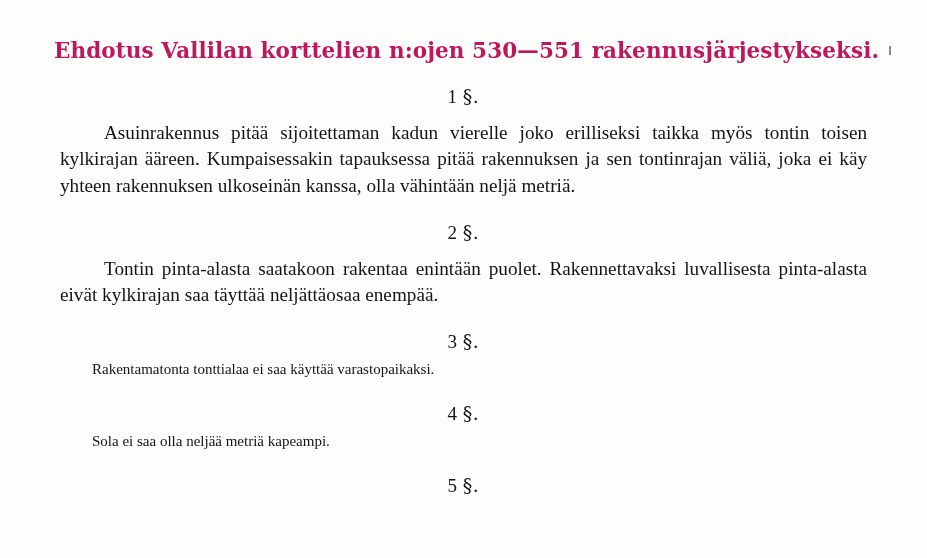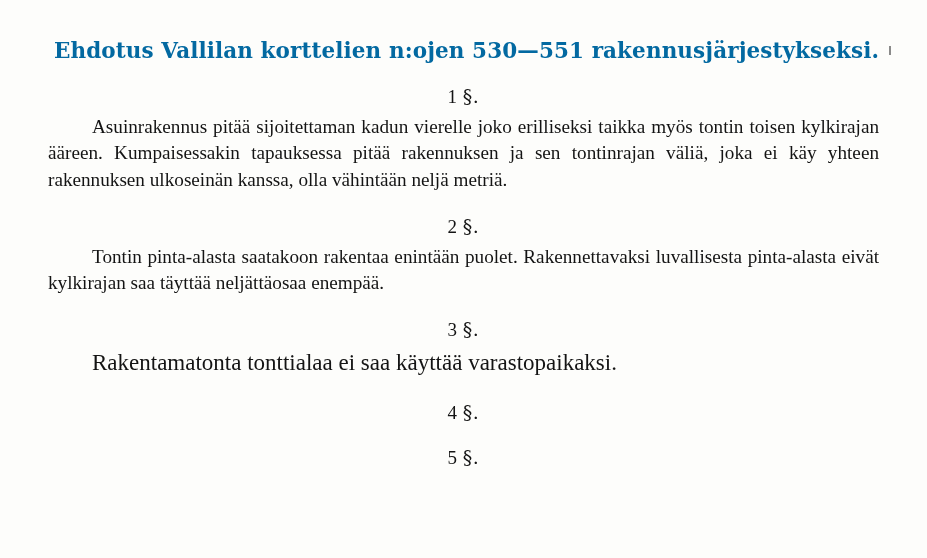--- a/index.html
+++ b/index.html
@@ -23,21 +23,21 @@
     background: #fdfdfb;
   }
   .doc-title {
     font-family: "DejaVu Serif", serif;
     font-weight: bold;
     font-size: 21.5px;
     letter-spacing: 0.1px;
     text-align: left;
     white-space: nowrap;
     margin: 8px 0 0 6px;
-    color: #0369a1;
+    color: #be185d;
   }
   .title-speck {
     position: absolute;
     right: 36px;
     top: 46px;
     width: 2px;
     height: 9px;
     background: #8a8a8a;
   }
   .section-num {
@@ -48,30 +48,30 @@
     letter-spacing: 0.5px;
   }
   .section-num .sym {
     font-family: "DejaVu Serif", serif;
   }
   p.body {
     font-size: 19.2px;
     line-height: 1.37;
     text-align: justify;
     text-justify: inter-word;
-    margin: 0;
+    margin: 12px;
     text-indent: 44px;
     -webkit-hyphens: manual;
     hyphens: manual;
   }
   p.body.tight {
     margin-top: 0;
   }
   p.center-ind {
-    font-size: 23px;
+    font-size: 15px;
     line-height: 1.37;
     margin: 0;
     text-indent: 44px;
     text-align: left;
   }
   .s1-wrap { margin-top: 2px; }
 </style>
 </head>
 <body>
 
@@ -102,20 +102,21 @@
       <span class="sym">§.</span>
     </div>
     <p class="center-ind">Rakentamatonta tonttialaa ei saa käyttää varastopaikaksi.</p>
   </div>
 
   <div>
     <div class="section-num">
       <span>4</span>
       <span class="sym">§.</span>
     </div>
+    <p class="center-ind">Sola ei saa olla neljää metriä kapeampi.</p>
   </div>
 
   <div>
     <div class="section-num">
       <span>5</span>
       <span class="sym">§.</span>
     </div>
   </div>
 
 </div>

